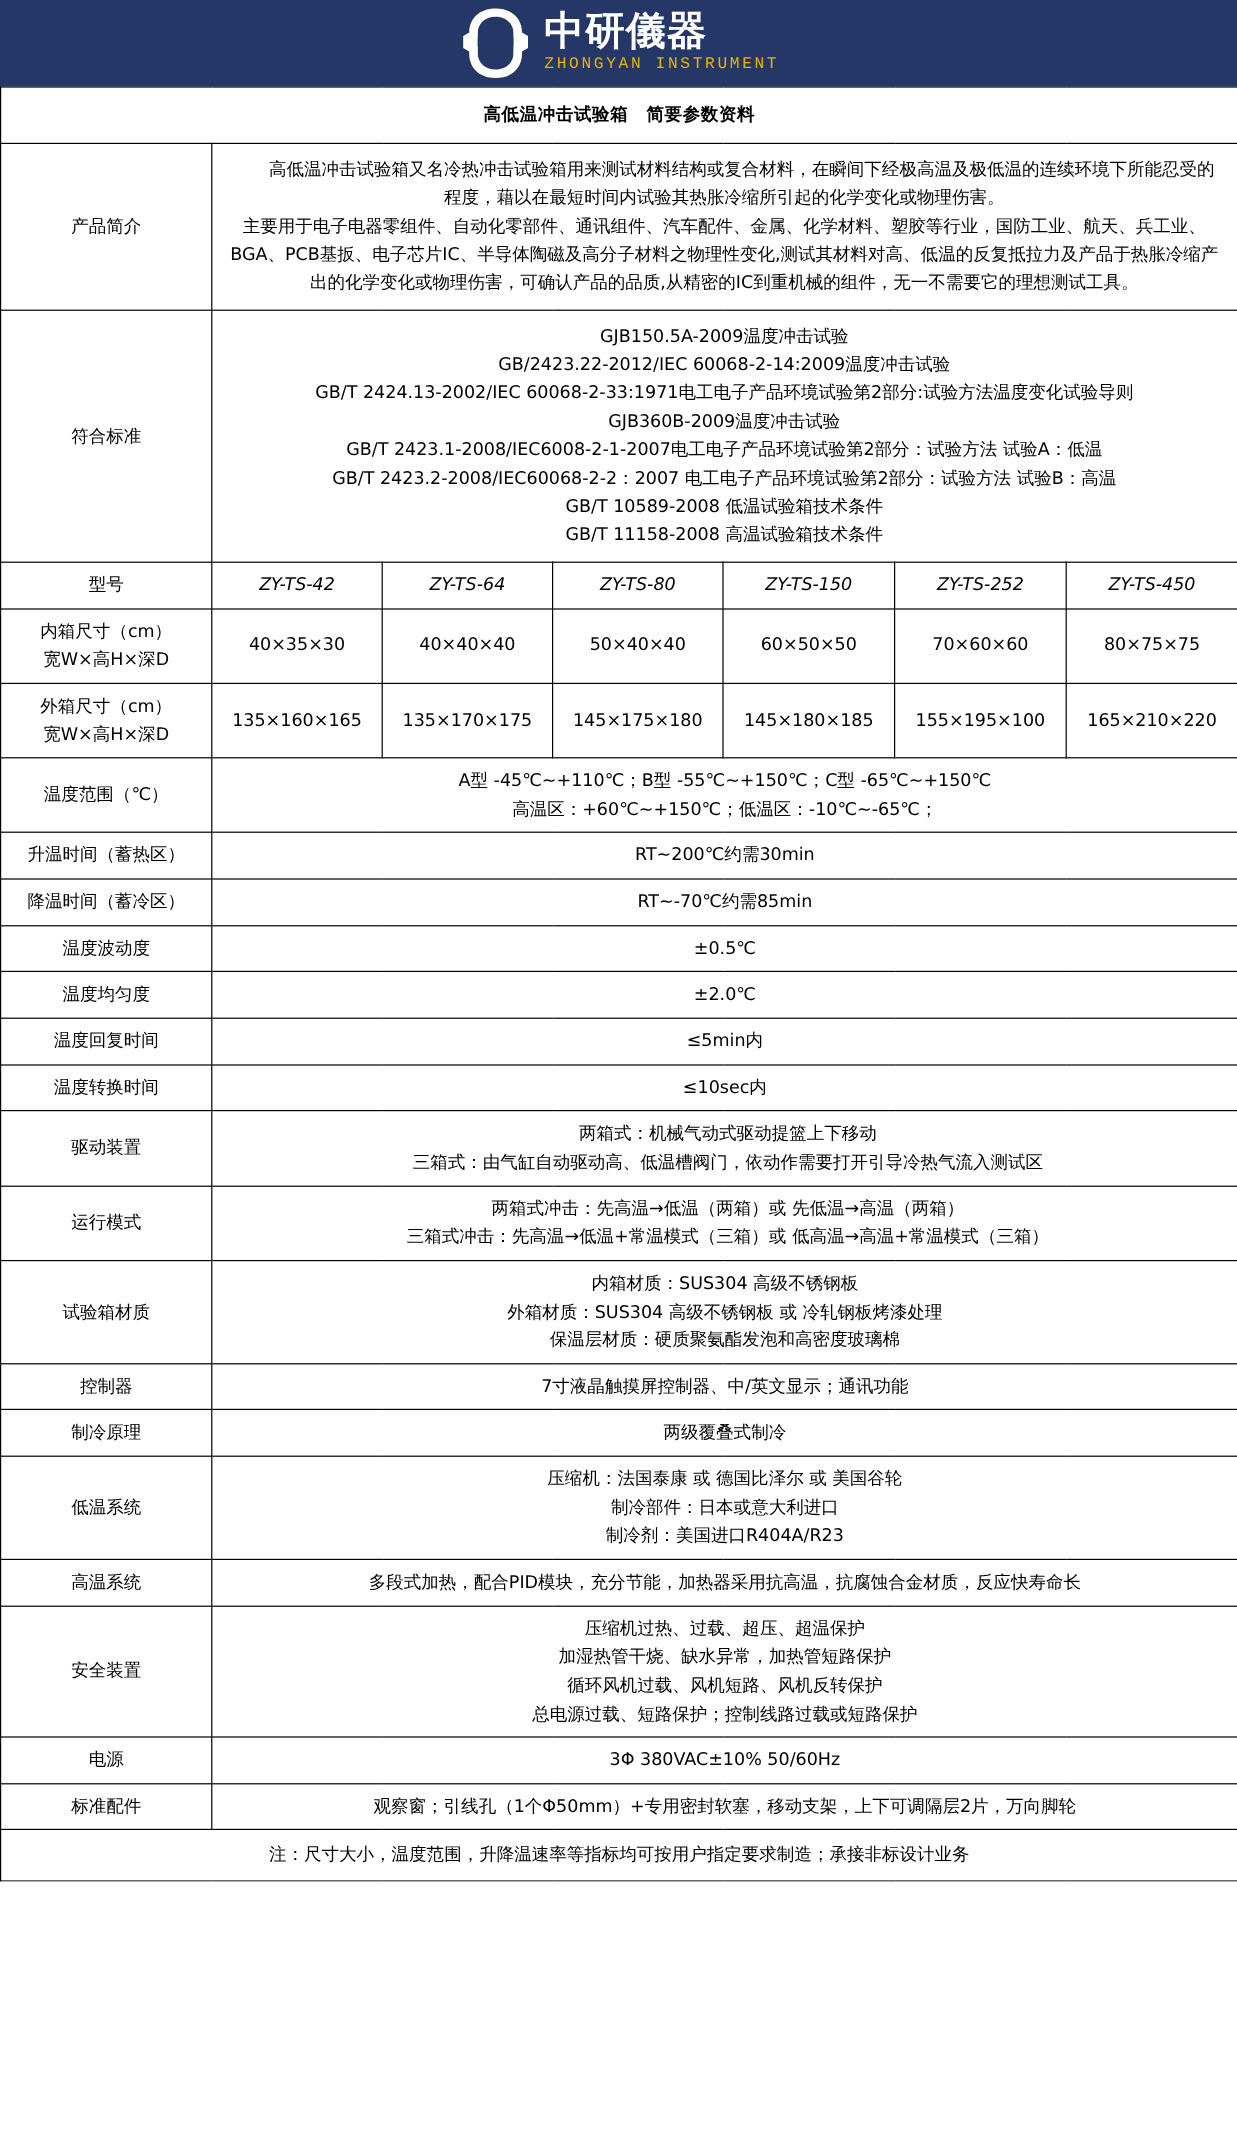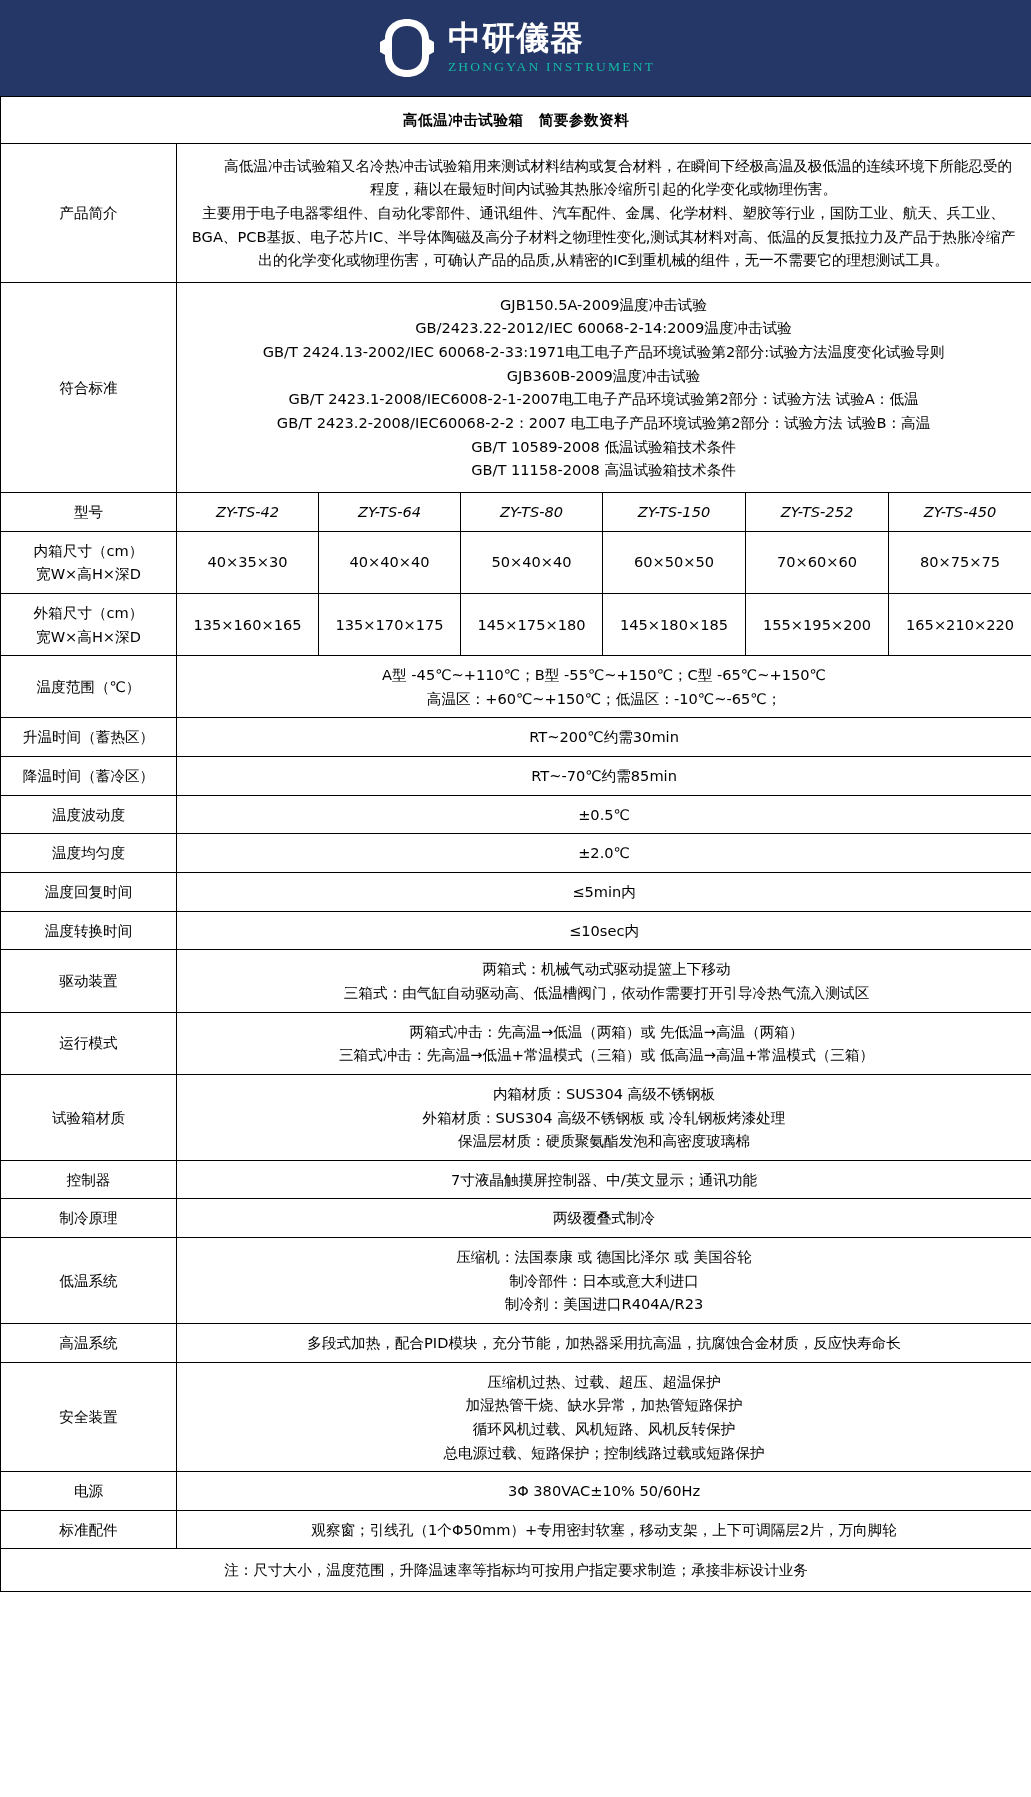--- a/index.html
+++ b/index.html
@@ -9,21 +9,21 @@
   }
   body {
     width: 1031px;
     font-family: "DejaVu Sans", "Liberation Sans", sans-serif;
     color: #000;
   }
   .page { width: 1031px; }
 
   
   .banner {
-    height: 96px;
+    height: 72px;
     background: #253766;
     display: flex;
     align-items: center;
     justify-content: center;
   }
   .logo-wrap {
     display: flex;
     align-items: center;
     gap: 10px;
   }
@@ -38,26 +38,26 @@
     justify-content: center;
   }
   .logo-cn {
     color: #fff;
     font-size: 33px;
     font-weight: bold;
     letter-spacing: 1px;
     line-height: 1.05;
   }
   .logo-en {
-    color: #14b8a6;
+    color: #eab308;
     font-size: 13.5px;
     letter-spacing: 2.2px;
     line-height: 1.3;
     margin-top: 2px;
-    font-family: Liberation Serif, serif;
+    font-family: Liberation Mono, monospace;
     text-align: right;
   }
 
   
   table.spec {
     width: 1031px;
     border-collapse: collapse;
     table-layout: fixed;
     padding-left: 28px;
   }
@@ -188,21 +188,21 @@
 
       <tr>
         <td class="label">
           <div>外箱尺寸（cm）</div>
           <div>宽W×高H×深D</div>
         </td>
         <td class="nowrap-cell">135×160×165</td>
         <td class="nowrap-cell">135×170×175</td>
         <td class="nowrap-cell">145×175×180</td>
         <td class="nowrap-cell">145×180×185</td>
-        <td class="nowrap-cell">155×195×200</td>
+        <td class="nowrap-cell">155×195×100</td>
         <td class="nowrap-cell">165×210×220</td>
       </tr>
 
       <tr>
         <td class="label">温度范围（℃）</td>
         <td colspan="6" class="multi">
           <div>A型 -45℃~+110℃；B型 -55℃~+150℃；C型 -65℃~+150℃</div>
           <div>高温区：+60℃~+150℃；低温区：-10℃~-65℃；</div>
         </td>
       </tr>

